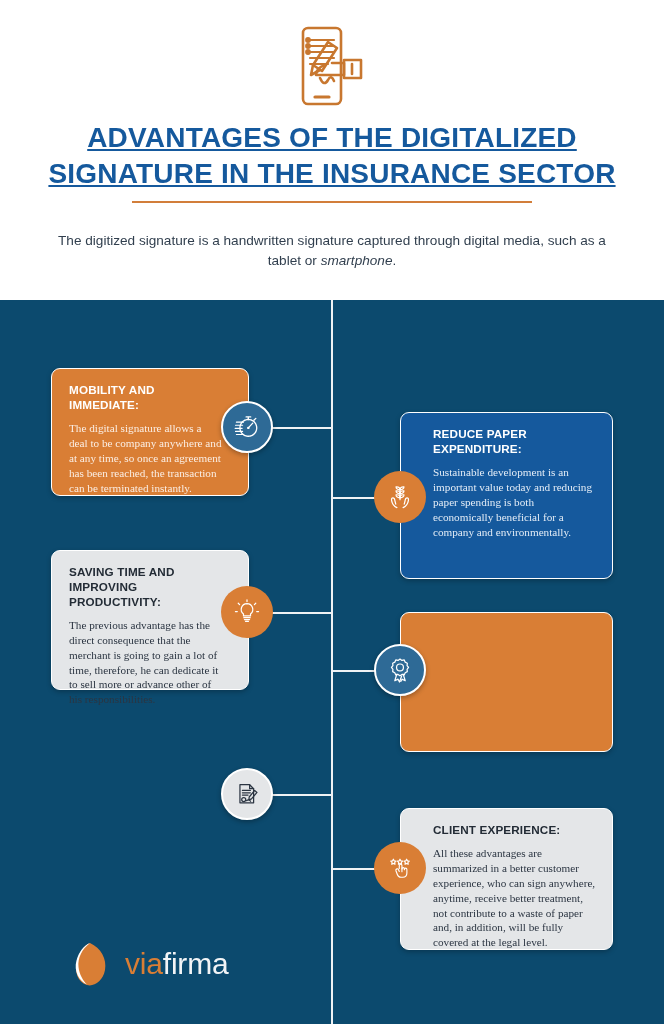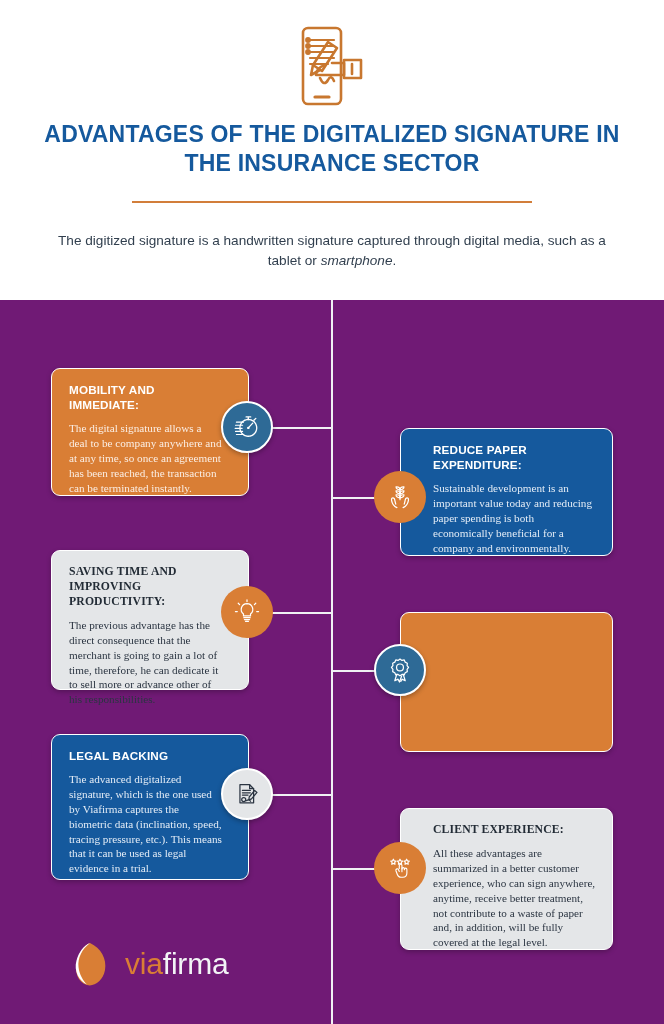--- a/index.html
+++ b/index.html
@@ -16,42 +16,42 @@
     position:absolute; left:0; top:0; width:664px; height:300px;
     background:#ffffff;
   }
   #header-icon {
     position:absolute; left:50%; top:22px; transform:translateX(-50%);
     width:96px; height:88px;
   }
   #main-title {
     position:absolute; left:32px; top:120px; width:600px;
     text-align:center;
-    font-size:23px; font-weight:bold; letter-spacing:0.2px;
-    line-height:1.28; color:#15599D;
+    font-size:28px; font-weight:bold; letter-spacing:0.2px;
+    line-height:1.28; color:#15599D;text-decoration:underline;
   }
   #title-divider {
     position:absolute; left:132px; top:201px; width:400px; height:2px;
     background:#D27E3A;
   }
   #subtitle-question {
     position:absolute; left:52px; top:211px; width:560px;
     text-align:center; font-size:13.6px; font-weight:bold;
     color:#313F4E; line-height:1.45;
   }
   #subtitle-body {
     position:absolute; left:52px; top:231px; width:560px;
     text-align:center; font-size:13.6px; color:#313F4E; line-height:1.45;
   }
   #subtitle-body .it { font-style:italic; }
 
   
   #body-section {
     position:absolute; left:0; top:300px; width:664px; height:724px;
-    background:#701a75;
+    background:#0c4a6e;
   }
   #spine {
     position:absolute; left:331px; top:0px; width:2.2px; height:724px;
     background:#f0f2f4;
   }
 
   
   .card {
     position:absolute;
     border-radius:9px;
@@ -66,21 +66,21 @@
     font-family:"Liberation Serif", serif;
     font-size:11.2px; line-height:1.33; margin-top:8px;
   }
   .card.orange { background:#D97E35; }
   .card.orange .card-title { color:#ffffff; }
   .card.orange .card-body  { color:#fbeee4; }
   .card.blue { background:#15599D; }
   .card.blue .card-title { color:#ffffff; }
   .card.blue .card-body  { color:#e3ecf6; }
   .card.grey { background:#e4e6e8; border-color:#ffffff; }
-  .card.grey .card-title { color:#232c36;font-family:Liberation Serif, serif; }
+  .card.grey .card-title { color:#232c36; }
   .card.grey .card-body  { color:#2b3542; }
 
   
   .card.left  { padding:14px 26px 14px 17px; }
   
   .card.right { padding:14px 16px 14px 32px; }
 
   
   .connector {
     position:absolute; height:2.2px; background:#f0f2f4;
@@ -168,21 +168,21 @@
         <path d="M18.5 8.5 v-2.4"></path>
         <path d="M16 5.6 h5.2"></path>
         <path d="M24.8 9.4 l2.2 -2.2"></path>
         <path d="M18.5 18 l5 -5.4"></path>
         <circle cx="18.5" cy="18" r="1.4" fill="#ffffff" stroke="none"></circle>
         <path d="M13 11.5 h-8 M12 15 h-8 M11.5 18.5 h-8 M12 22 h-8 M13 25.5 h-8" stroke-width="1.3"></path>
       </g>
     </svg>
   </div>
 
-  <div class="card right blue" style="left:400px; top:128px; width:213px; height:128px;">
+  <div class="card right blue" style="left:400px; top:112px; width:213px; height:167px;">
     <div class="card-title">REDUCE PAPER EXPENDITURE:</div>
     <div class="card-body">Sustainable development is an important value today and reducing paper spending is both economically beneficial for a company and environmentally.</div>
   </div>
   <div class="bubble b-orange" style="left:374px; top:171px; border-color:transparent; box-shadow:none;">
     <svg viewBox="0 0 34 34" width="30" height="30">
       <g fill="none" stroke="#ffffff" stroke-width="1.4" stroke-linecap="round" stroke-linejoin="round">
         <path d="M17 20 V7"></path>
         <path d="M17 9 q-4.5 -0.5 -4.5 -3.5 q4.5 -0.5 4.5 3.5"></path>
         <path d="M17 9 q4.5 -0.5 4.5 -3.5 q-4.5 -0.5 -4.5 3.5"></path>
         <path d="M17 13.5 q-4.5 -0.5 -4.5 -3.5 q4.5 -0.5 4.5 3.5"></path>
@@ -215,24 +215,20 @@
     <svg viewBox="0 0 34 34" width="30" height="30">
       <g fill="none" stroke="#ffffff" stroke-width="1.4" stroke-linecap="round" stroke-linejoin="round">
         <path d="M17 4.6 l2.2 1.6 2.6 -0.6 1.1 2.5 2.4 1.2 -0.3 2.7 1.7 2.1 -1.7 2.1 0.3 2.7 -2.4 1.2 -1.1 2.5 -2.6 -0.6 -2.2 1.6 -2.2 -1.6 -2.6 0.6 -1.1 -2.5 -2.4 -1.2 0.3 -2.7 -1.7 -2.1 1.7 -2.1 -0.3 -2.7 2.4 -1.2 1.1 -2.5 2.6 0.6 z"></path>
         <circle cx="17" cy="14.1" r="3.9"></circle>
         <path d="M13.4 21.6 l-2.3 7.6 3.7 -1.8 1.6 3.2 2.4 -6.6"></path>
         <path d="M20.6 21.6 l2.3 7.6 -3.7 -1.8 -1.3 2.6"></path>
       </g>
     </svg>
   </div>
 
-  <div class="card left blue" style="left:51px; top:434px; width:198px; height:146px;">
-    <div class="card-title">LEGAL BACKING</div>
-    <div class="card-body">The advanced digitalized signature, which is the one used by Viafirma captures the biometric data (inclination, speed, tracing pressure, etc.). This means that it can be used as legal evidence in a trial.</div>
-  </div>
   <div class="bubble b-grey" style="left:221px; top:468px;">
     <svg viewBox="0 0 34 34" width="30" height="30">
       <g fill="none" stroke="#2b3542" stroke-width="1.4" stroke-linecap="round" stroke-linejoin="round">
         <path d="M9 6.5 h11 l4.5 4.5 v16 h-15.5 z"></path>
         <path d="M20 6.5 v4.5 h4.5"></path>
         <path d="M11.8 13 h9 M11.8 15.6 h9 M11.8 18.2 h6.4"></path>
         <circle cx="13.3" cy="23.3" r="2.3"></circle>
         <path d="M16.4 24.6 q2.6 -2.4 4.6 0.6"></path>
         <path d="M19.5 20.4 l6.2 -7.4 2.6 2.2 -6.2 7.4 -3 1.1 z"></path>
       </g>

